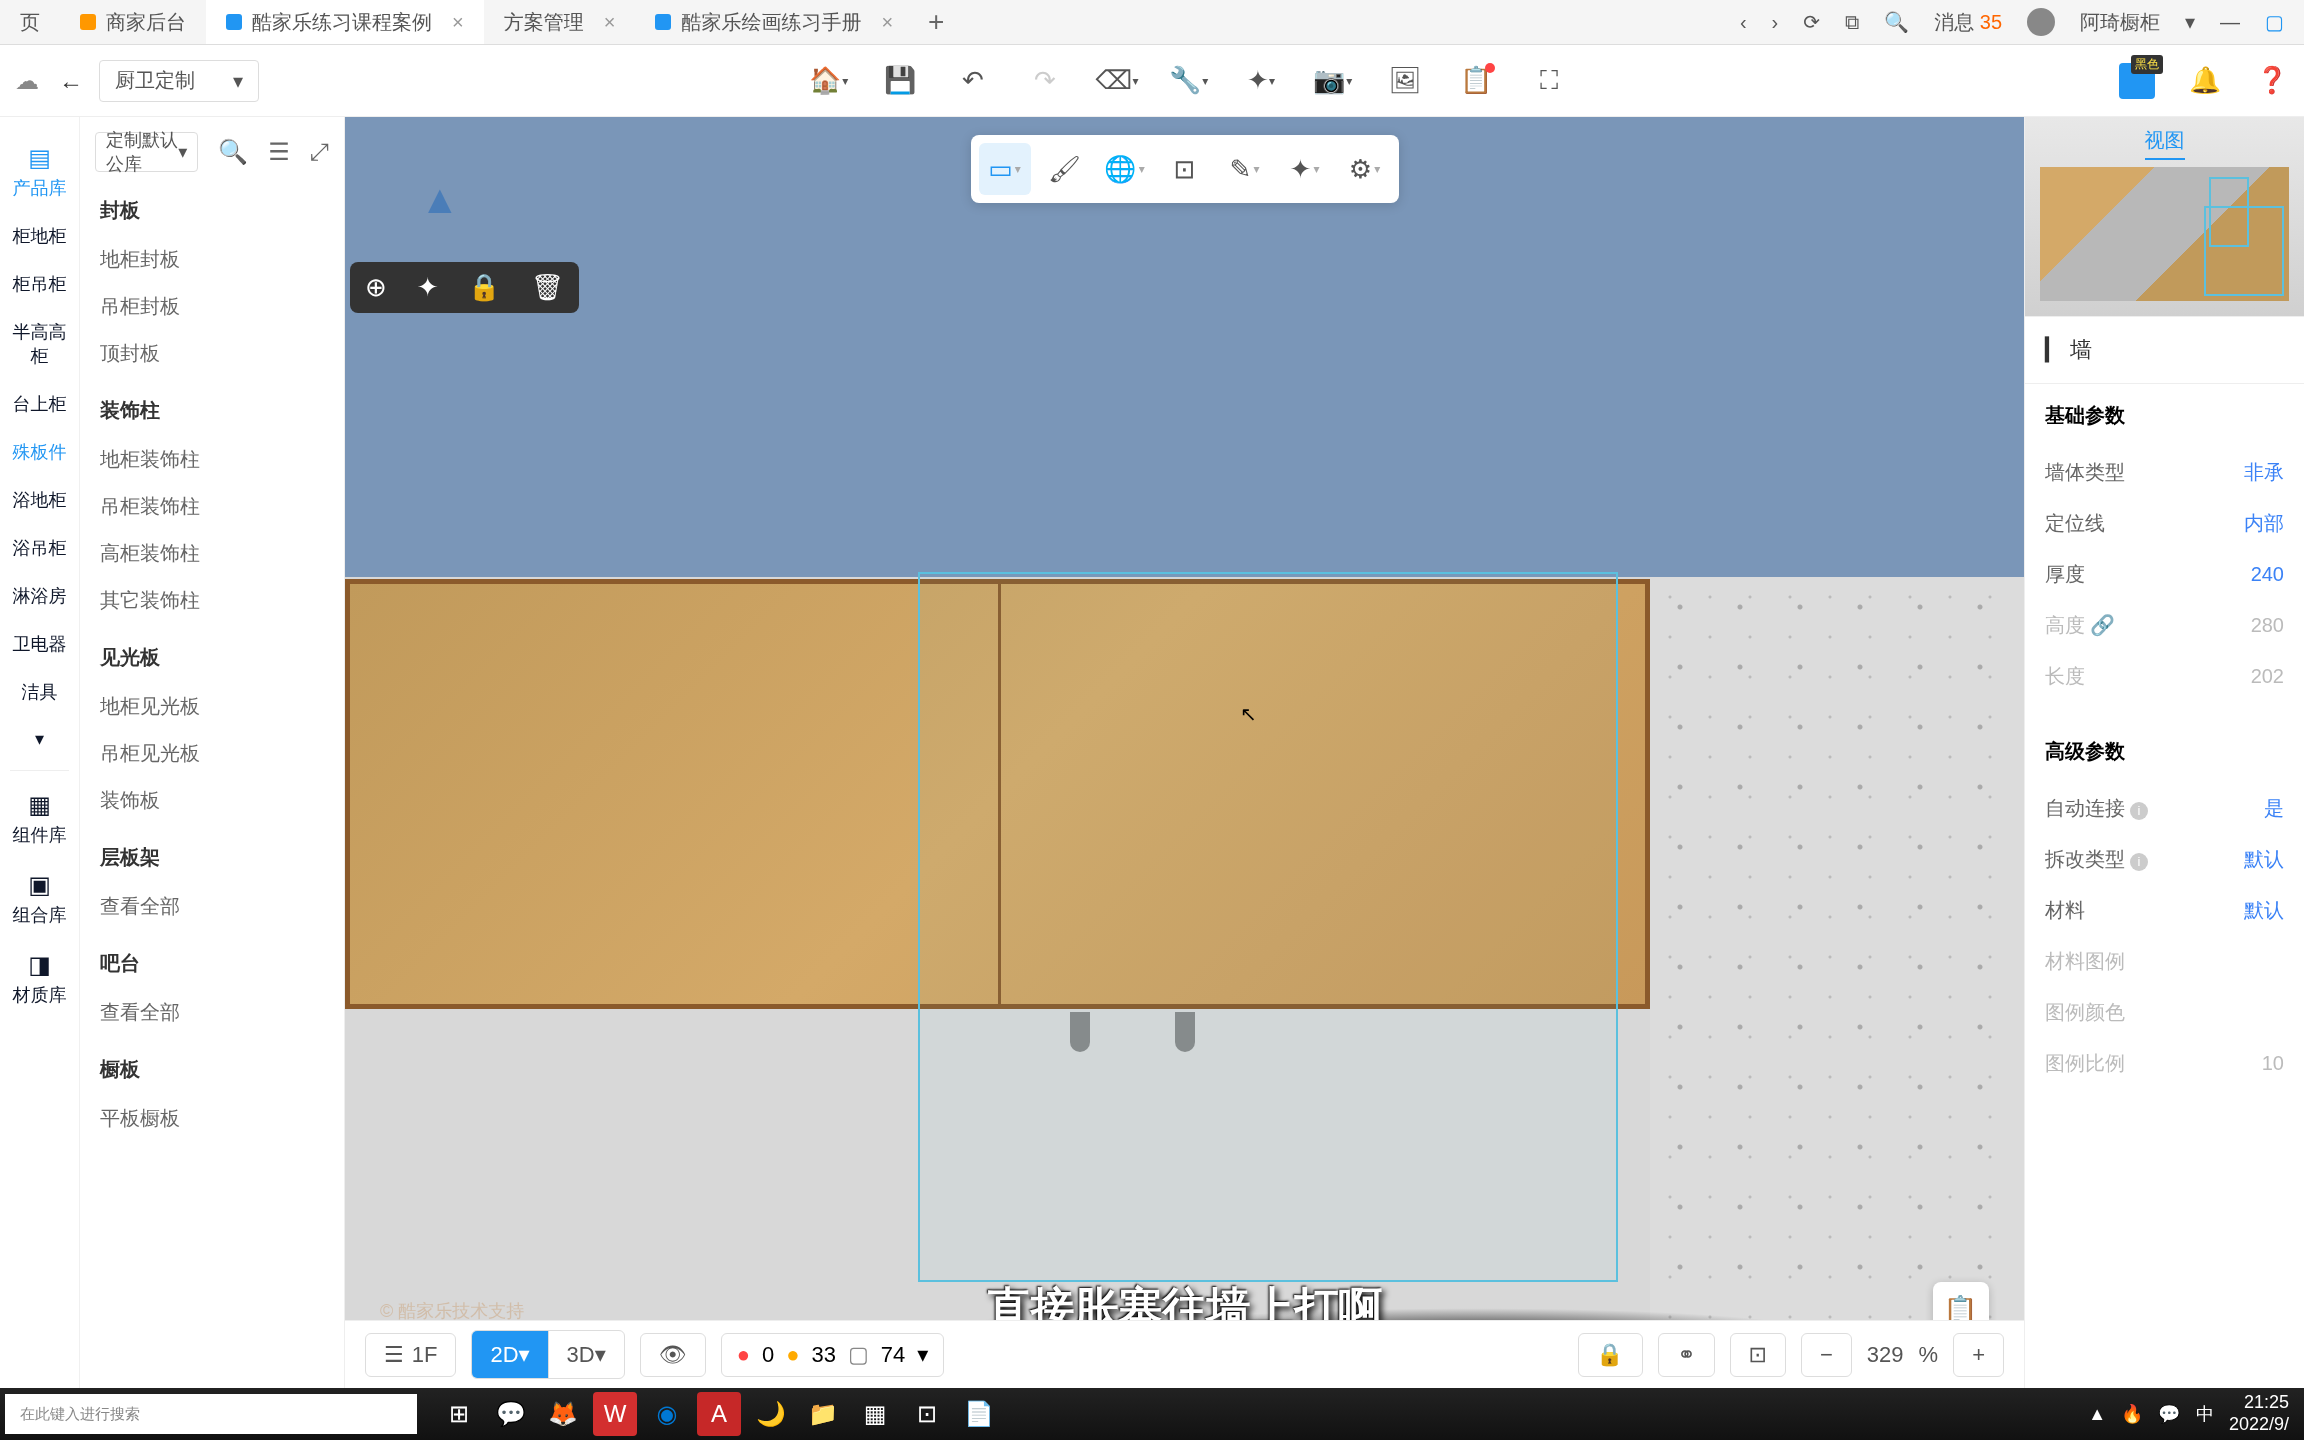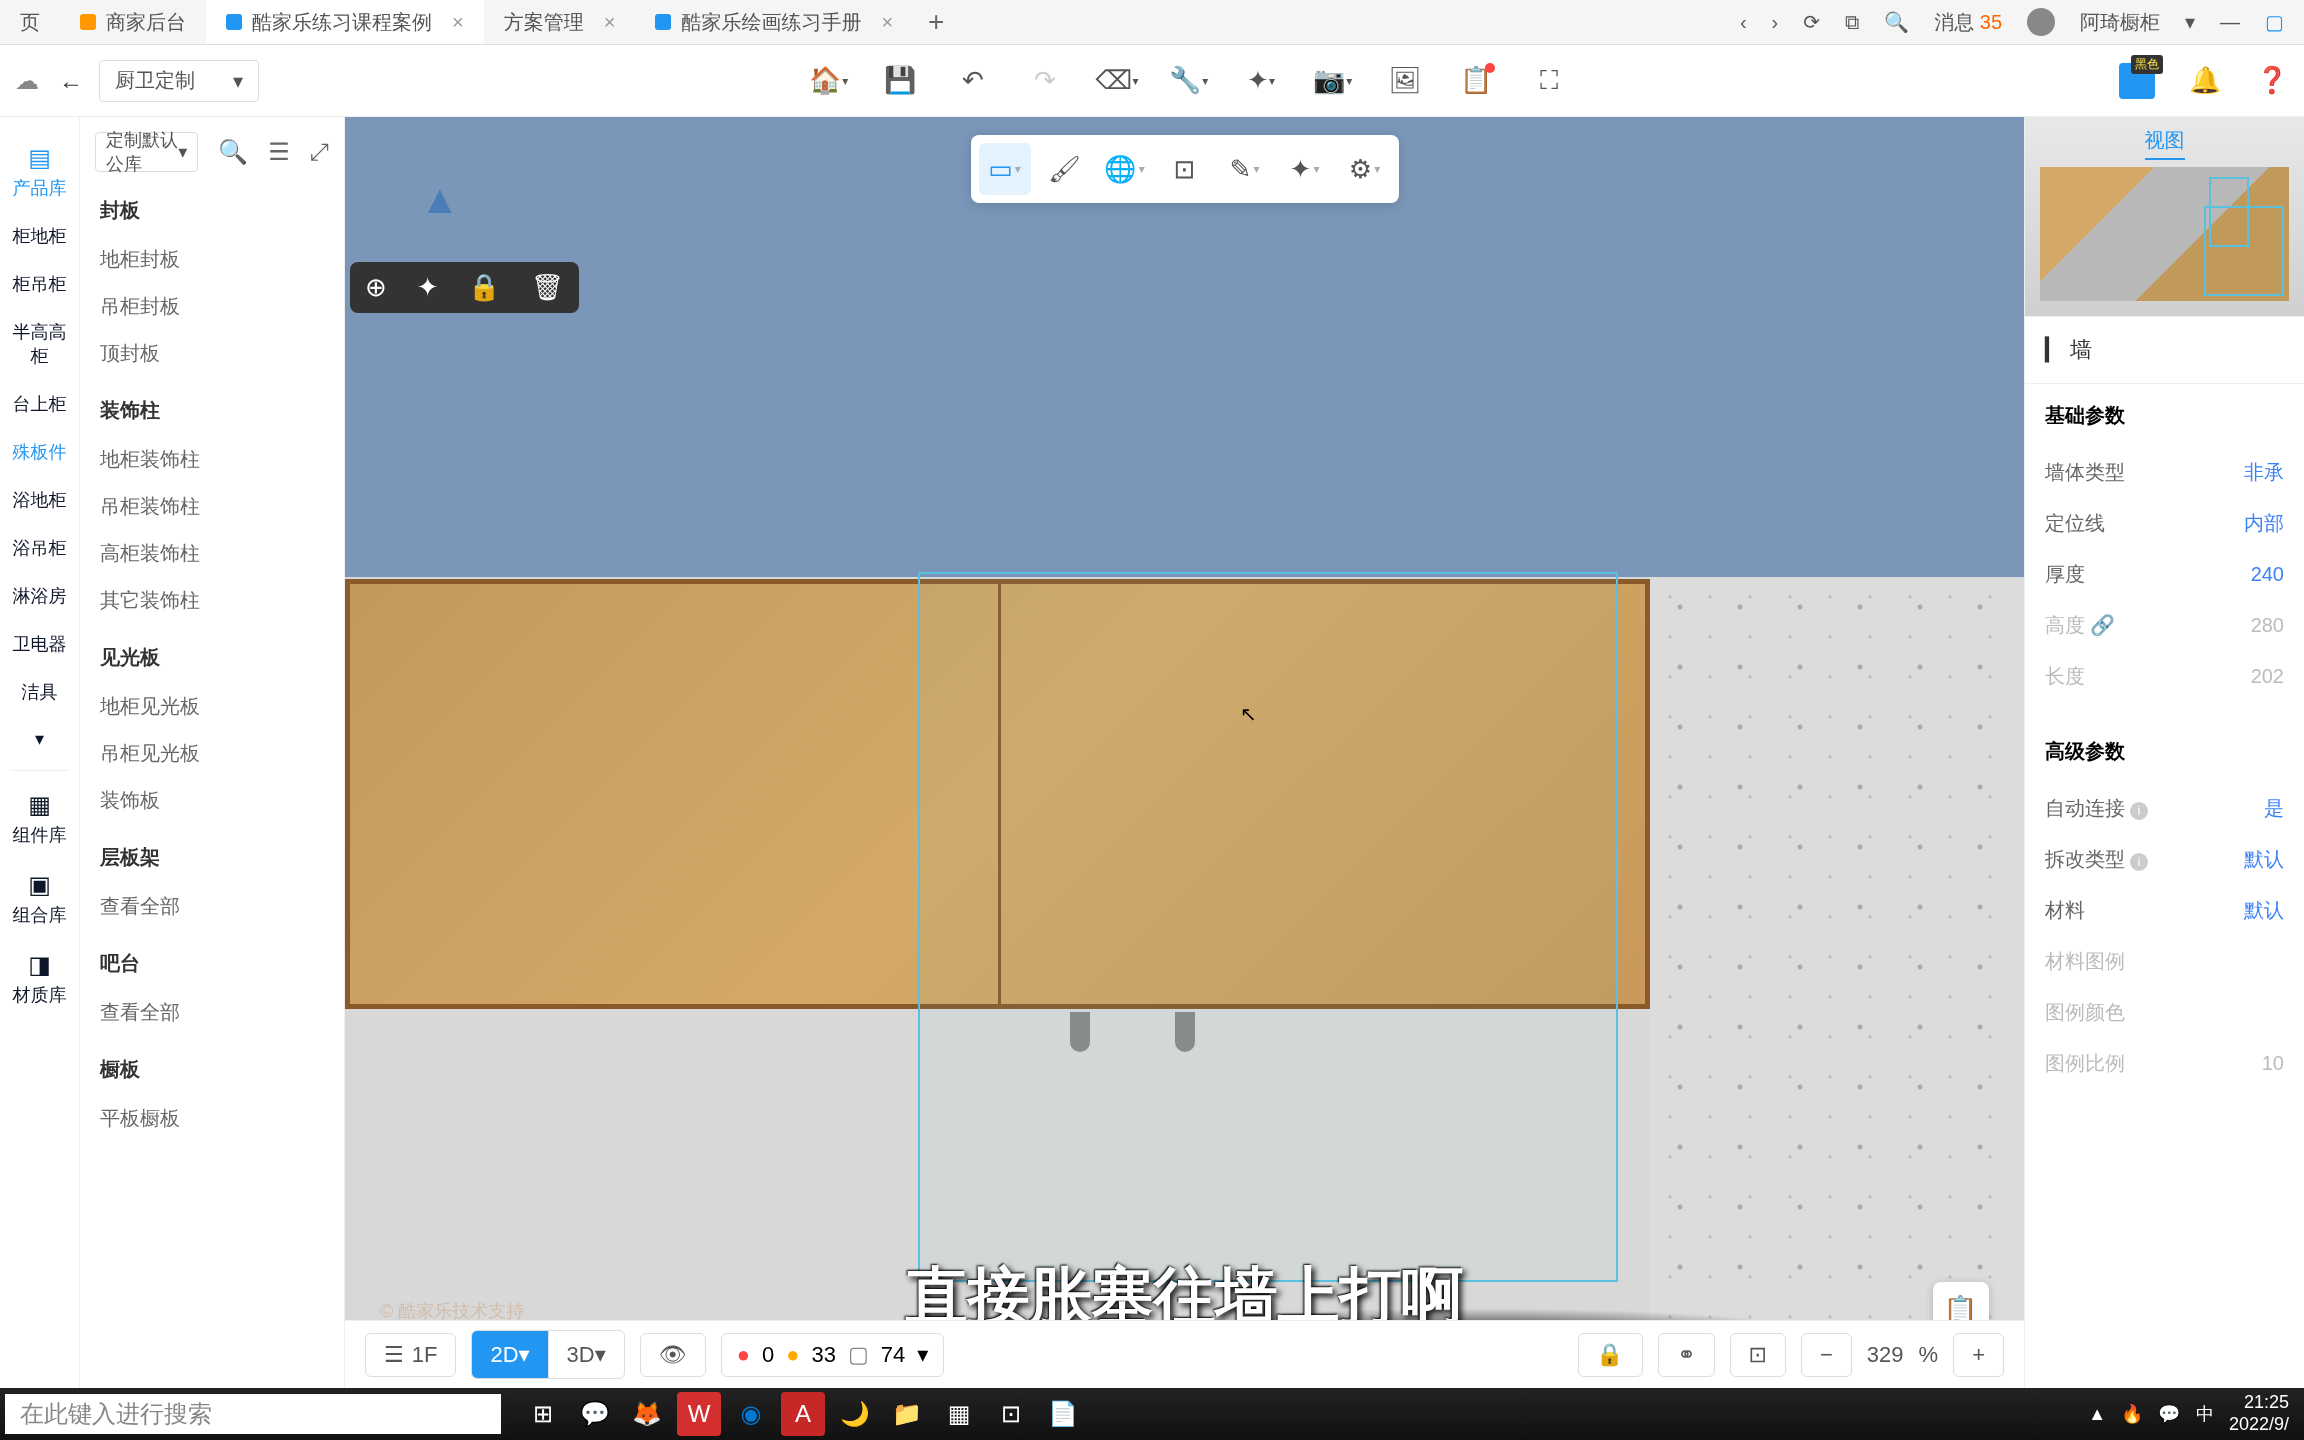--- a/index.html
+++ b/index.html
@@ -47,21 +47,21 @@
 .context-icon{color:#fff;font-size:26px}
 .cabinet{position:absolute;top:462px;left:0;width:1305px;height:430px;background:linear-gradient(135deg,#c19a5b 0%,#d4a968 50%,#c8995a 100%);border:5px solid #8b5a2b}
 .cabinet-div{position:absolute;top:0;left:50%;width:3px;height:100%;background:#8b5a2b}
 .selection-box{position:absolute;top:455px;left:573px;width:700px;height:710px;border:2px solid #5bc0de;background:rgba(91,192,222,0.05)}
 .cursor{position:absolute;top:585px;left:895px;font-size:20px;color:#000}
 .leg{position:absolute;top:895px;width:20px;height:40px;background:#888;border-radius:0 0 10px 10px}
 .leg1{left:725px}.leg2{left:830px}
 .texture-bg{position:absolute;top:460px;left:1305px;right:0;bottom:0;background:#dcdcdc;background-image:radial-gradient(#bbb 1px,transparent 2px),radial-gradient(#aaa 2px,transparent 3px);background-size:40px 40px,60px 60px}
 .wood-strip{position:absolute;bottom:0;left:0;right:0;height:32px;background:linear-gradient(#c19a5b,#a87840)}
 .clipboard-btn{position:absolute;bottom:50px;right:35px;width:56px;height:56px;background:#fff;border-radius:8px;box-shadow:0 2px 8px rgba(0,0,0,0.2);display:flex;align-items:center;justify-content:center;font-size:28px}
-.subtitle{position:absolute;bottom:50px;left:50%;transform:translateX(-50%);font-size:62px;font-weight:700;color:#fff;text-shadow:3px 3px 6px #000,-1px -1px 2px #000}
+.subtitle{position:absolute;bottom:50px;left:50%;transform:translateX(-50%);font-size:44px;font-weight:700;color:#fff;text-shadow:3px 3px 6px #000,-1px -1px 2px #000}
 .watermark{position:absolute;bottom:65px;left:35px;font-size:18px;color:rgba(200,150,100,0.4)}
 .bottom-bar{position:absolute;bottom:0;left:0;right:0;height:68px;background:#fff;border-top:1px solid #eee;display:flex;align-items:center;padding:0 20px;gap:15px}
 .bb-btn{height:44px;padding:0 18px;border:1px solid #ddd;border-radius:6px;display:flex;align-items:center;font-size:22px;color:#555;gap:8px;background:#fff}
 .bb-group{display:flex;border:1px solid #ddd;border-radius:6px;overflow:hidden}
 .bb-group .seg{padding:0 18px;height:47px;display:flex;align-items:center;font-size:22px;color:#555;border-right:1px solid #ddd}
 .bb-group .seg:last-child{border-right:none}
 .bb-group .seg.active{background:#2196f3;color:#fff}
 .status-pill{display:flex;align-items:center;gap:12px;padding:0 15px;height:44px;border:1px solid #ddd;border-radius:6px;font-size:22px}
 .dot-red{color:#f44}.dot-yellow{color:#fa0}.dot-gray{color:#888}
 .bb-right{margin-left:auto;display:flex;gap:15px;align-items:center}
@@ -72,21 +72,21 @@
 .kitchen-3d{position:absolute;top:50px;left:15px;right:15px;bottom:15px;background:linear-gradient(135deg,#d4a968 30%,#b8b8b8 30%,#b8b8b8 60%,#c19a5b 60%)}
 .line-3d{position:absolute;border:2px solid #5bc0de}
 .props-header{padding:18px 20px;border-bottom:1px solid #eee;font-size:22px;color:#333;display:flex;align-items:center;gap:8px}
 .props-section{padding:18px 20px}
 .props-title{font-size:20px;font-weight:600;margin-bottom:18px}
 .prop-row{display:flex;justify-content:space-between;align-items:center;padding:12px 0;font-size:20px;color:#666}
 .prop-row.dim{color:#bbb}
 .prop-val{color:#3b82f6}
 .prop-row .info{width:18px;height:18px;border-radius:50%;background:#ccc;color:#fff;font-size:13px;display:inline-flex;align-items:center;justify-content:center;margin-left:5px}
 .taskbar{height:52px;background:linear-gradient(#222,#111);display:flex;align-items:center;color:#fff}
-.search-box{width:496px;height:40px;background:#fff;color:#888;padding:18px 15px;display:flex;align-items:center;font-size:24px;margin-left:5px}
+.search-box{width:412px;height:40px;background:#fff;color:#888;padding:18px 15px;display:flex;align-items:center;font-size:15px;margin-left:5px}
 .tb-icons{display:flex;gap:8px;margin-left:20px}
 .tb-icon{width:44px;height:44px;display:flex;align-items:center;justify-content:center;font-size:24px}
 .tb-right{margin-left:auto;display:flex;align-items:center;gap:15px;padding-right:15px;font-size:18px}
 .sink-shadow{position:absolute;bottom:30px;right:200px;width:700px;height:50px;background:radial-gradient(ellipse,#222 0%,transparent 70%)}
 </style>
 </head>
 <body>
 
 <div class="browser-tabs">
   <div class="tab">页</div>

